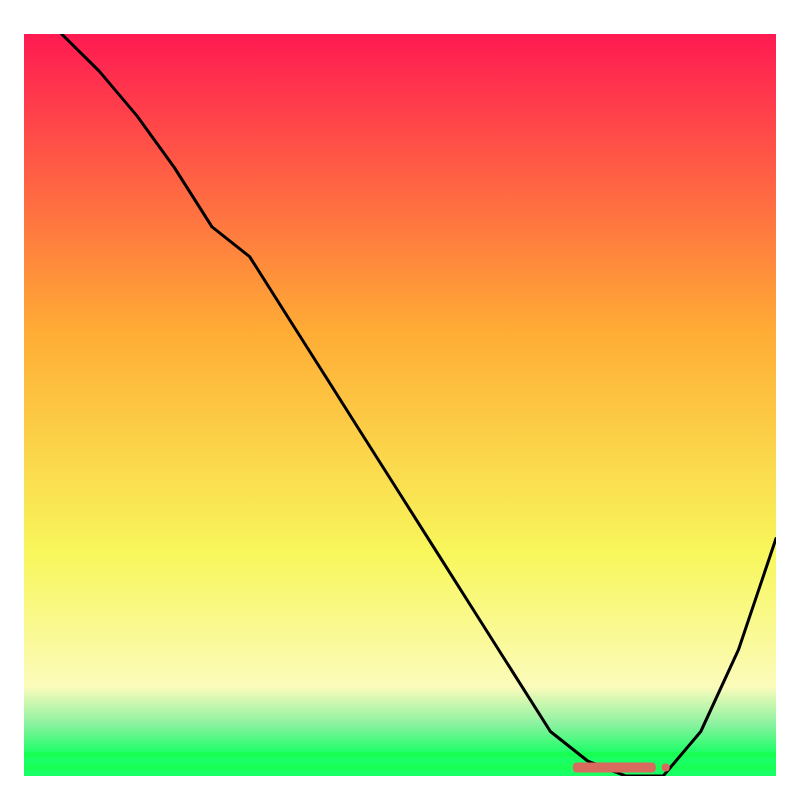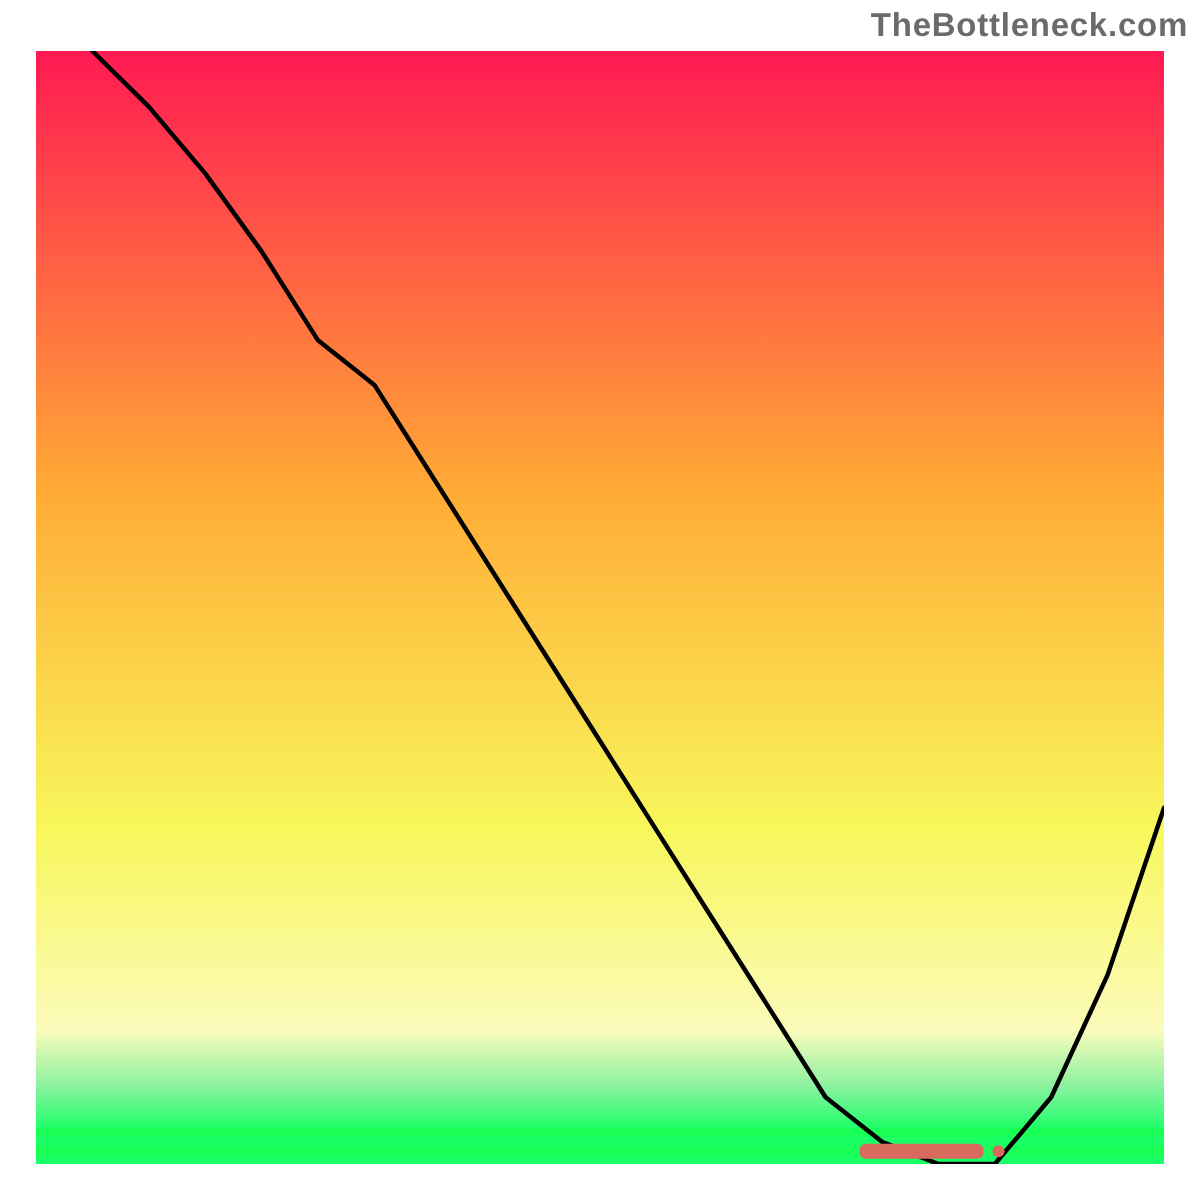--- a/index.html
+++ b/index.html
@@ -32,21 +32,20 @@
     height: 742px;
   }
   .plot-area svg {
     display: block;
   }
 </style>
 </head>
 <body>
 
 <div class="page">
-  <div class="watermark">TheBottleneck.com</div>
 
   <div class="plot-area">
     <svg id="chart-svg" width="752" height="742" viewBox="0 0 752 742">
         <defs>
           <linearGradient id="bg-grad" x1="0" y1="0" x2="0" y2="1">
             <stop offset="0%" stop-color="#ff1a52"></stop>
             <stop offset="40%" stop-color="#ffac35"></stop>
             <stop offset="70%" stop-color="#f8f75c"></stop>
             <stop offset="88%" stop-color="#fbfbbb"></stop>
             <stop offset="93%" stop-color="#8bf2a0"></stop>

